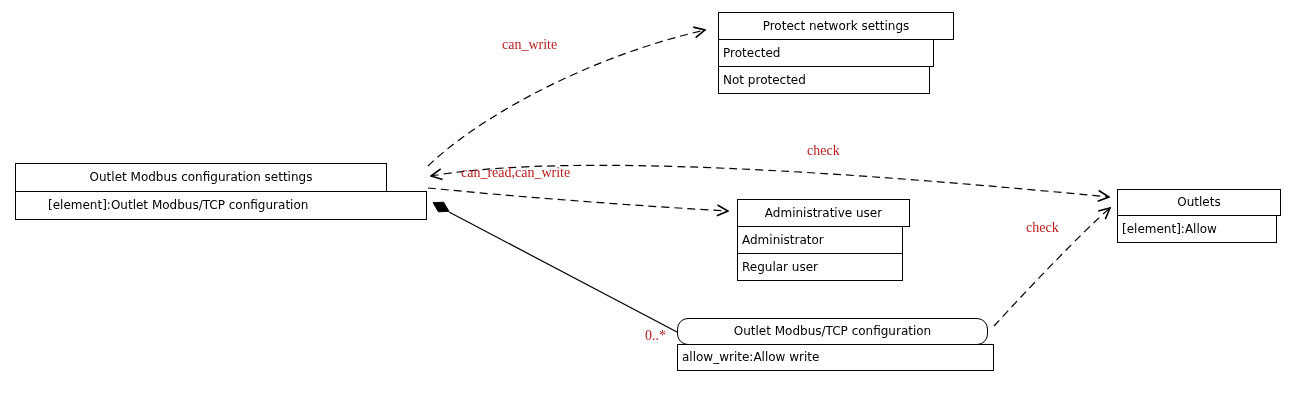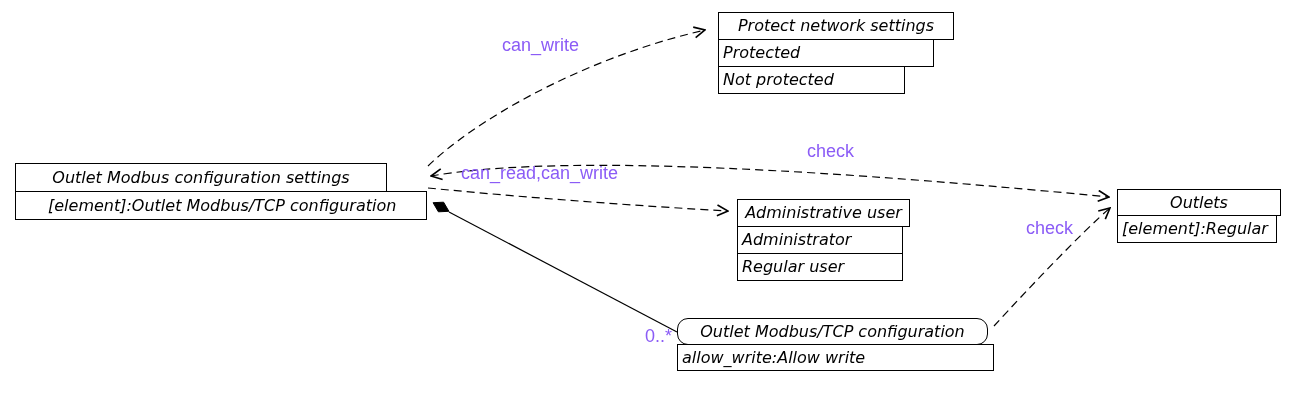--- a/index.html
+++ b/index.html
@@ -17,35 +17,34 @@
     left: 0; top: 0;
     width: 1293px; height: 412px;
   }
   .node { position: absolute; }
   .cell {
     box-sizing: border-box;
     border: 1px solid #000000;
     background: #ffffff;
     height: 28px;
     line-height: 26px;
-    font-size: 16px;
+    font-size: 12px;
     white-space: nowrap;
     overflow: hidden;
-    font-style: italic;
   }
   .cell + .cell { margin-top: -1px; }
   .cell.title { text-align: center; padding: 0 3px; }
   .cell.row   { text-align: left; padding: 0 3px 0 4px; }
   .elabel {
     position: absolute;
-    font-family: Liberation Sans, sans-serif;
-    font-size: 18px;
+    font-family: Liberation Serif, serif;
+    font-size: 14px;
     line-height: 20px;
     white-space: nowrap;
-    color: #8b5cf6;
+    color: #b91c1c;
   }
 </style>
 </head>
 <body>
 
 <div class="canvas">
 
   <svg class="edges" viewBox="0 0 1293 412">
     <defs>
       <marker id="vee" viewBox="0 0 12 12" refX="11" refY="6" markerWidth="13" markerHeight="13" markerUnits="userSpaceOnUse" orient="auto-start-reverse">
@@ -66,37 +65,37 @@
   </svg>
 
   <div class="node" style="left:15px; top:163px;">
     <div class="cell title" style="width:372px; height:29px; line-height:27px;">Outlet Modbus configuration settings</div>
     <div class="cell row" style="width:412px; height:29px; line-height:27px;padding-left:32px;">[element]:Outlet Modbus/TCP configuration</div>
   </div>
 
   <div class="node" style="left:718px; top:12px;">
     <div class="cell title" style="width:236px;">Protect network settings</div>
     <div class="cell row" style="width:216px;">Protected</div>
-    <div class="cell row" style="width:187px;">Not protected</div>
+    <div class="cell row" style="width:212px;">Not protected</div>
   </div>
 
   <div class="node" style="left:737px; top:199px;">
     <div class="cell title" style="width:173px;">Administrative user</div>
     <div class="cell row" style="width:166px;">Administrator</div>
     <div class="cell row" style="width:166px;">Regular user</div>
   </div>
 
   <div class="node" style="left:677px; top:318px;">
     <div class="cell title" style="width:311px; height:27px; line-height:25px;border-radius:11px;">Outlet Modbus/TCP configuration</div>
     <div class="cell row" style="width:317px; height:27px; line-height:25px;">allow_write:Allow write</div>
   </div>
 
   <div class="node" style="left:1117px; top:189px;">
     <div class="cell title" style="width:164px; height:27px; line-height:25px;">Outlets</div>
-    <div class="cell row" style="width:160px;">[element]:Regular</div>
+    <div class="cell row" style="width:160px;">[element]:Allow</div>
   </div>
 
   <div class="elabel" style="left:502px; top:35px;">can_write</div>
   <div class="elabel" style="left:461px; top:163px;">can_read,can_write</div>
   <div class="elabel" style="left:807px; top:141px;">check</div>
   <div class="elabel" style="left:1026px; top:218px;">check</div>
   <div class="elabel" style="left:645px; top:326px;">0..*</div>
 
 </div>
 

